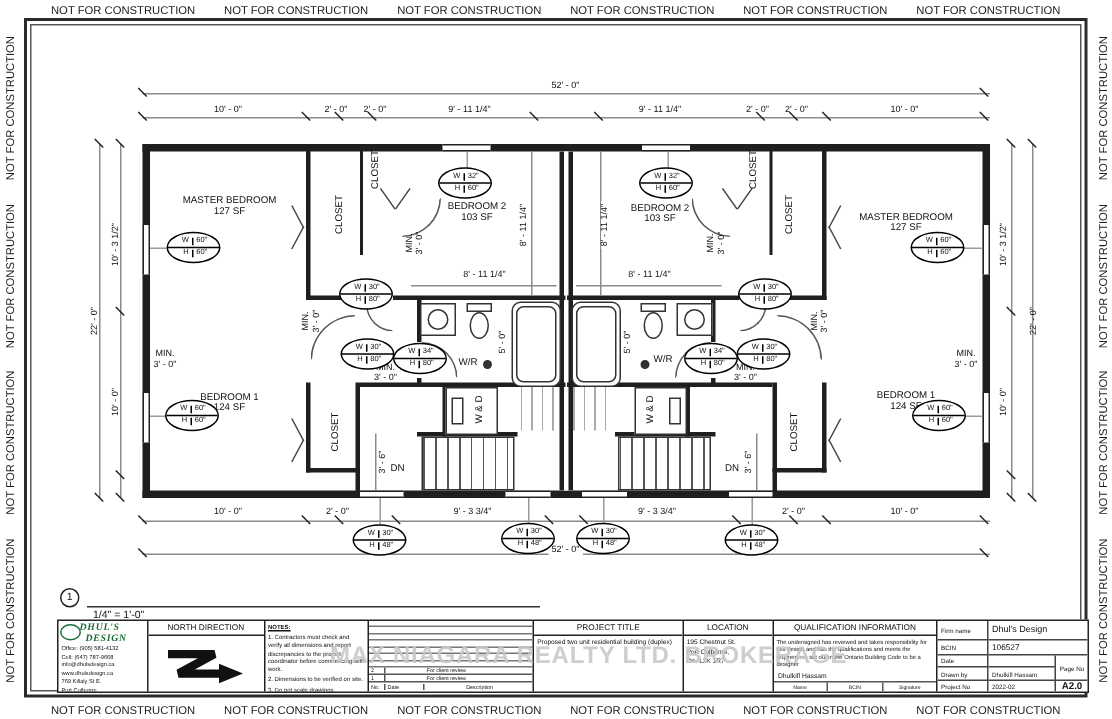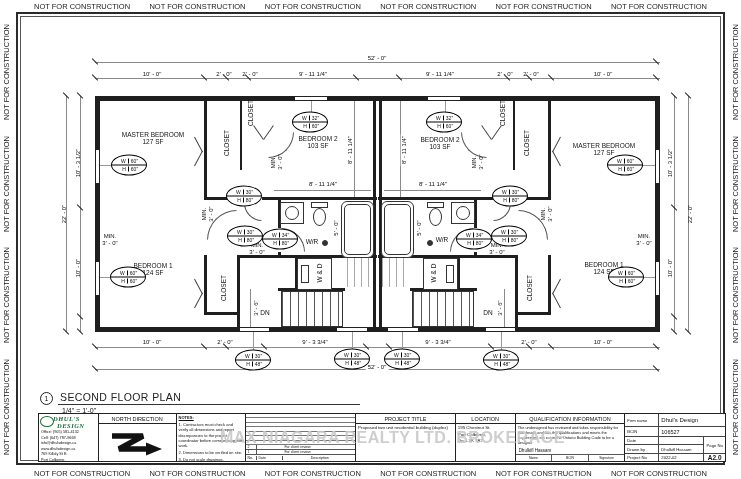--- a/index.html
+++ b/index.html
@@ -526,21 +526,20 @@
         <s>W</s>
         <s>30"</s>
       </div>
       <div class="wr">
         <s>H</s>
         <s>48"</s>
       </div>
     </div>
 
   <div class="pt-circ"><s>1</s></div>
-  <div class="pt-title">SECOND FLOOR PLAN</div>
   <i class="pt-line"></i>
   <div class="pt-scale">1/4" = 1'-0"</div>
 
   <div class="tb">
     <div class="cell" style="width:60px">
       <i class="lgo"></i>
       <s class="lg1" style="left:14px;top:1px">DHUL'S</s>
       <s class="lg2" style="left:18px;top:8px">DESIGN</s>
       <div class="contact">
         <s style="display:block">Office: (905) 581-4132</s>

